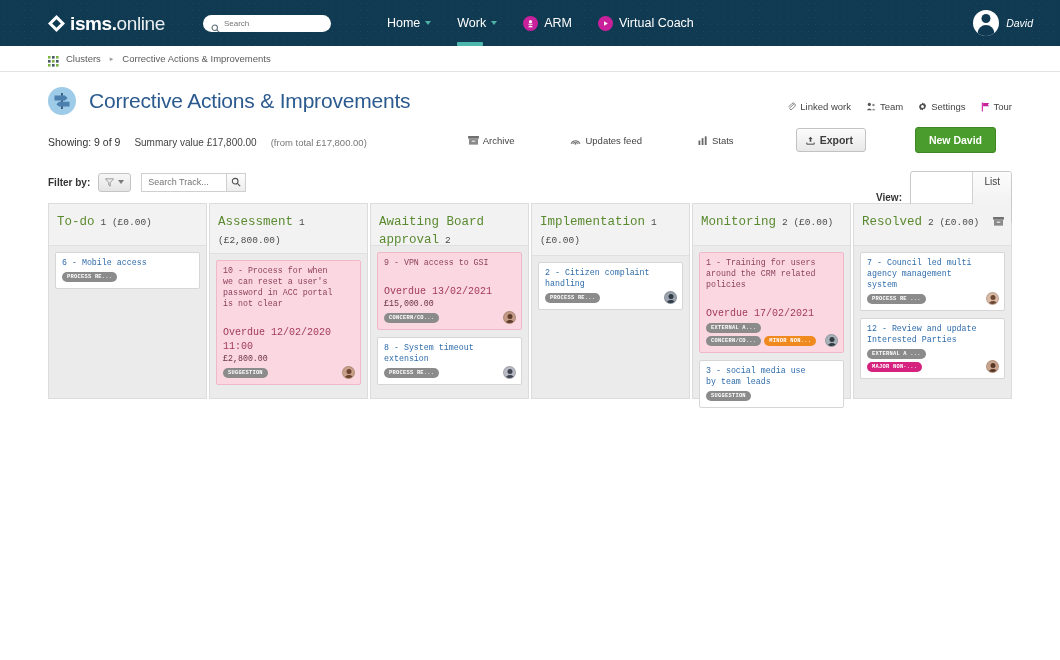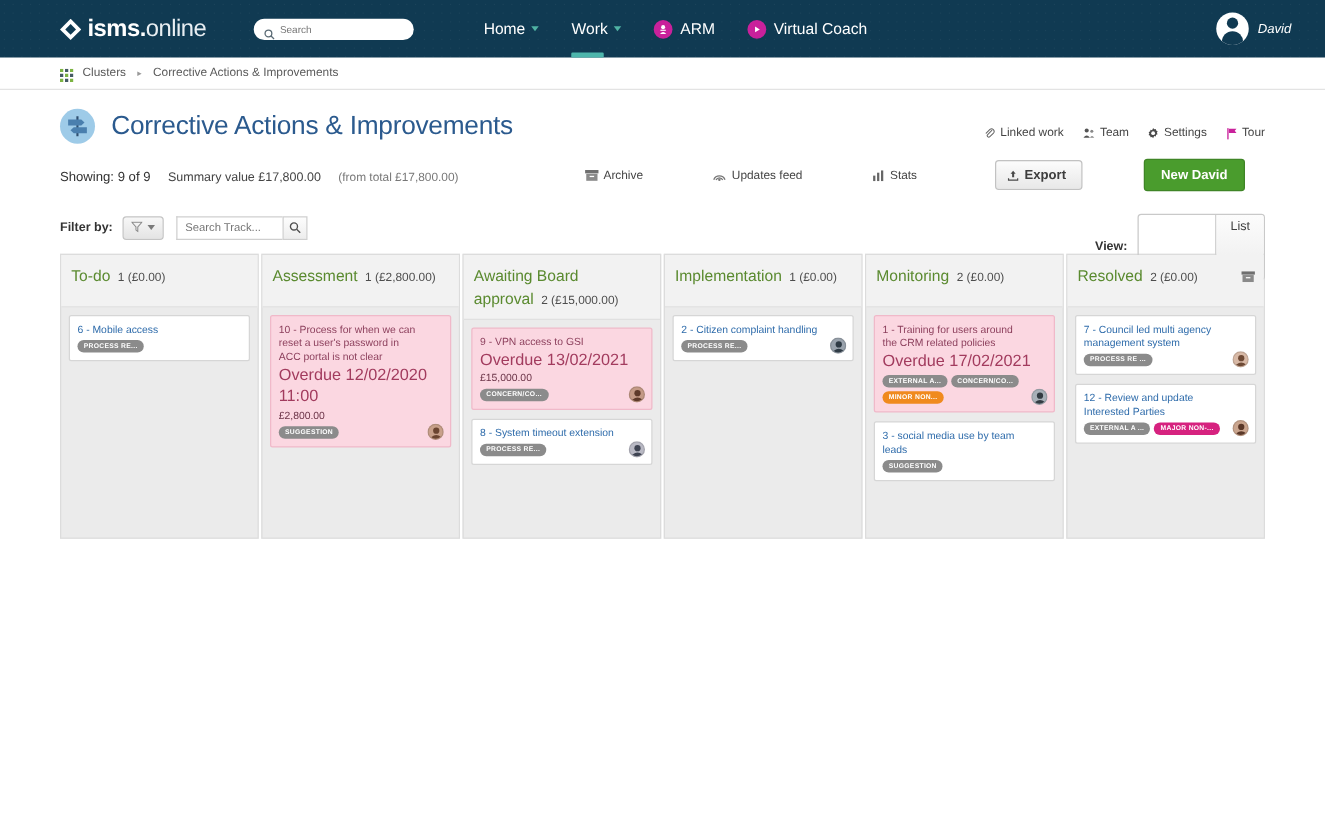--- a/index.html
+++ b/index.html
@@ -195,21 +195,22 @@
     background: linear-gradient(#fcfcfc,#ececec);
   }
   .view-opt.sel { background: linear-gradient(#efefef,#dedede); margin-top: 32px; }
   .view-opt + .view-opt { border-left: 1px solid #d2d2d2; }
 
   
   .board {
     margin-top: 6px;
     display: flex;
     gap: 2px;
-    height: 228px;
+    height: 196px;
+    font-family: Liberation Mono, monospace;
   }
   .col {
     flex: 1 1 0; min-width: 0;
     background: #ebebeb;
     border: 1px solid #dcdcdc;
     display: flex; flex-direction: column;
   }
   .col-head {
     background: #f2f2f2;
     padding: 8px 8px 7px 8px;
@@ -235,21 +236,21 @@
     padding: 5px 6px 6px 6px; margin-bottom: 7px; position: relative;
     cursor: pointer;
   }
   .card.overdue { background: #fbd7e1; border-color: #f0b9c9; }
   .card-title {
     font-size: 8.3px; color: #2f6cab; line-height: 1.32;
     padding-right: 20px; word-wrap: break-word;
   }
   .card.overdue .card-title { color: #8c3f5c; }
   .card-due {
-    font-size: 13px; color: #a23b5e; margin-top: 0; line-height: 1.35;
+    font-size: 10px; color: #a23b5e; margin-top: 16px; line-height: 1.35;
   }
   .card-value {
     font-size: 8.3px; color: #6b3347; margin-top: 1px; line-height: 1.3;
   }
   .tags { margin-top: 3px; display: flex; flex-wrap: wrap; gap: 3px; padding-right: 18px; }
   .tag {
     font-size: 5.4px; color: #fff; background: #8b8b8b;
     border-radius: 7px; padding: 2px 5px; letter-spacing: .25px;
     white-space: nowrap; font-weight: bold;
     text-transform: uppercase;

